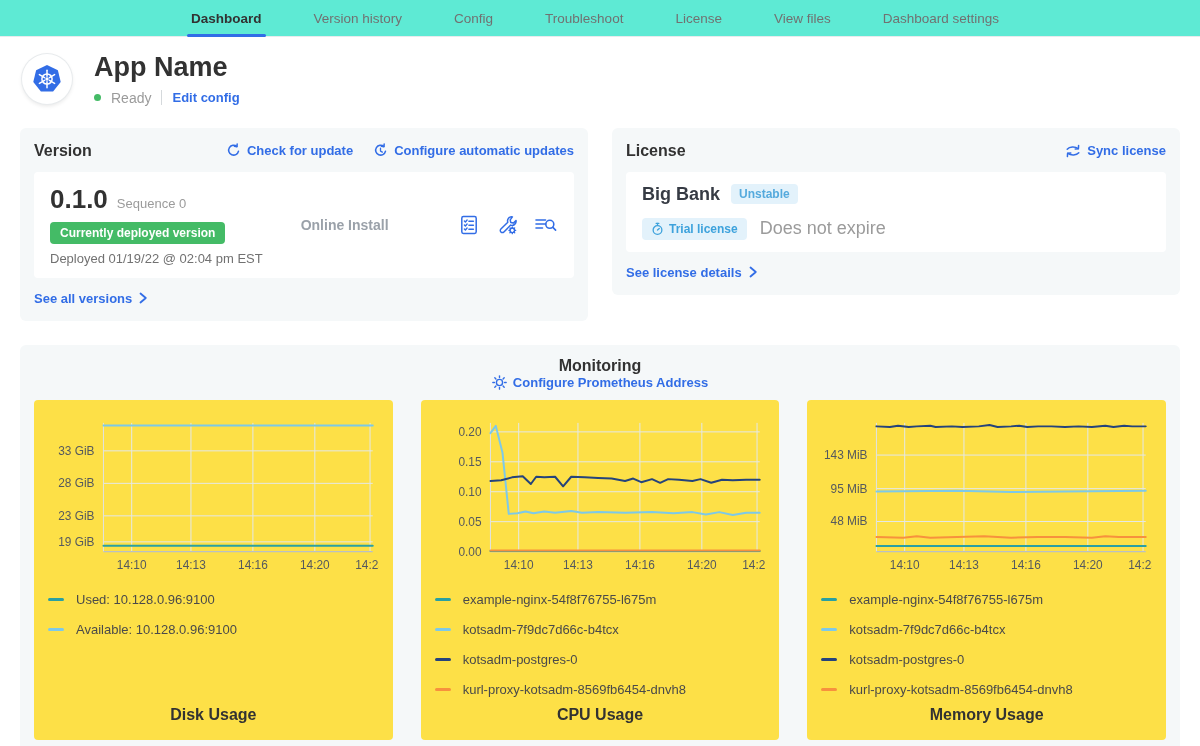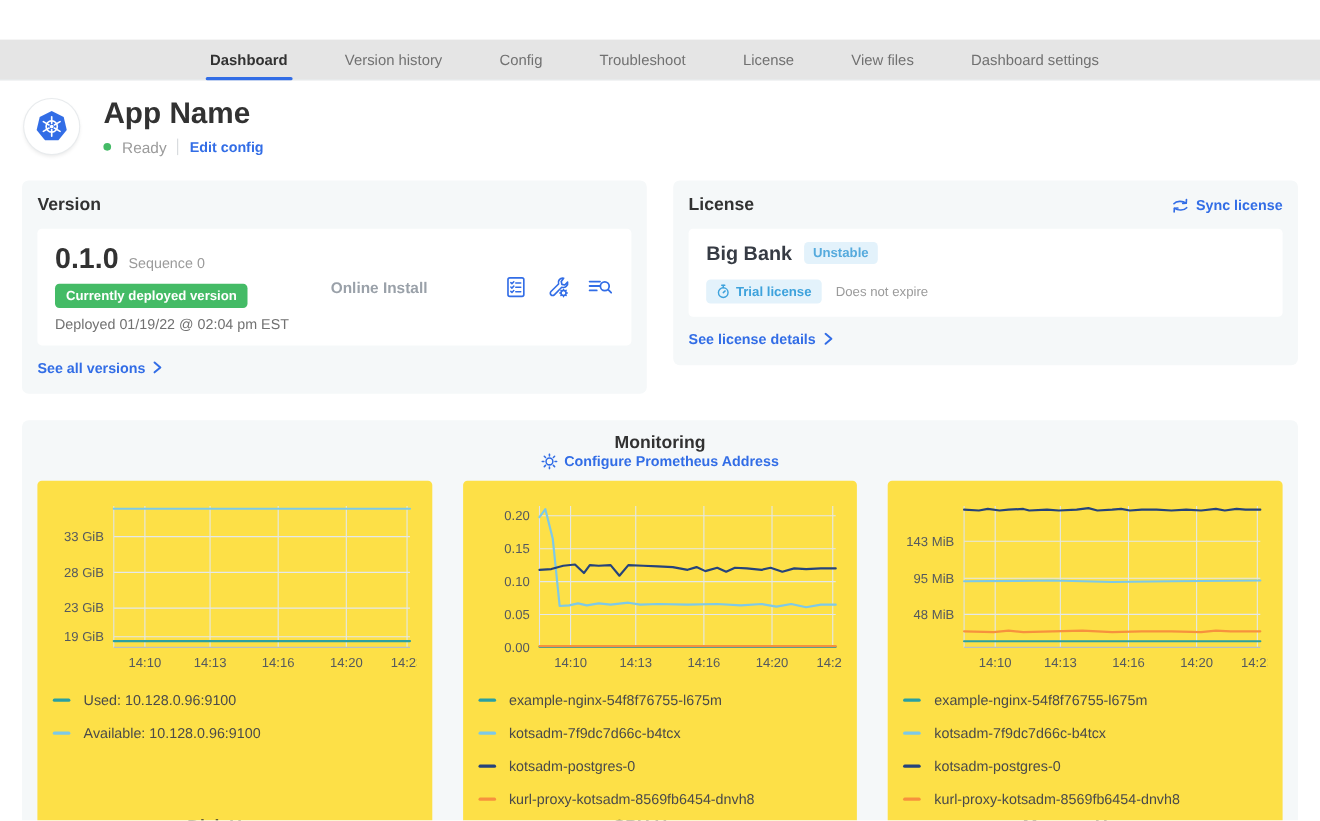--- a/index.html
+++ b/index.html
@@ -1,20 +1,20 @@
 <!DOCTYPE html>
 <html><head>
 <meta charset="utf-8">
 <style>
   html,body{margin:0;padding:0;background:#fff;}
   body{font-family:"Liberation Sans","DejaVu Sans",sans-serif;color:#323232;}
   .page{width:1200px;height:746px;overflow:hidden;position:relative;background:#fff;}
 
   
-  .topnav{height:36px;border-bottom:1px solid #e8ebed;display:flex;align-items:stretch;padding-left:165px;background:#e5e5e5;margin-top:36px;}
+  .topnav{height:36px;border-bottom:1px solid #e8ebed;display:flex;align-items:stretch;padding-left:165px;background:#5eead4;}
   .tab{padding:0 26px;display:flex;align-items:center;font-size:13.5px;color:#717171;cursor:pointer;position:relative;white-space:nowrap;}
   .tab.active{color:#323232;font-weight:700;}
   .tab.active::after{content:"";position:absolute;left:22px;right:22px;bottom:-1px;height:3px;background:#326de6;border-radius:2px;}
 
   
   .app-header{display:flex;align-items:center;gap:22px;padding:16px 20px 16px 22px;}
   .k8s-badge{width:50px;height:50px;border-radius:50%;background:#fff;box-shadow:0 0 0 1px #e8ebed,0 2px 4px rgba(0,0,0,.10);display:flex;align-items:center;justify-content:center;}
   .app-title{font-size:27px;font-weight:700;line-height:1.1;}
   .app-sub{display:flex;align-items:center;gap:10px;margin-top:7px;font-size:14px;color:#9b9b9b;}
   .dot{width:7px;height:7px;border-radius:50%;background:#44bb66;}
@@ -41,21 +41,21 @@
   .install-type{flex:0 0 auto;margin-left:38px;color:#9aa1a9;font-weight:700;font-size:14px;}
   .ver-icons{margin-left:auto;display:flex;gap:16px;align-items:center;}
   .icon-btn{cursor:pointer;display:flex;align-items:center;}
   .see-link{margin-top:13px;display:inline-flex;align-items:center;gap:7px;}
 
   .lic-row1{display:flex;align-items:center;gap:11px;}
   .lic-name{font-size:18px;font-weight:700;color:#363b44;}
   .badge-blue{background:#e3f2fb;color:#55aadd;font-size:12px;font-weight:600;padding:3px 8px;border-radius:4px;}
   .lic-row2{display:flex;align-items:center;gap:13px;margin-top:13px;}
   .badge-trial{display:inline-flex;align-items:center;gap:5px;background:#e3f2fb;color:#3da2dc;font-size:12px;font-weight:700;padding:4px 9px;border-radius:4px;}
-  .expiry{color:#9b9b9b;font-size:12px;}
+  .expiry{color:#9b9b9b;font-size:18px;}
 
   
   .monitoring-card{margin:24px 20px 0;padding:12px 14px 14px;}
   .charts{display:flex;gap:28px;margin-top:10px;}
   .chart-panel{flex:1;background:#fde047;border-radius:4px;padding:13px 14px 12px;display:flex;flex-direction:column;height:340px;box-sizing:border-box;}
   .chart-svg{width:100%;display:block;}
   .chart-svg text{font-family:"Liberation Sans","DejaVu Sans",sans-serif;}
   .legend{margin-top:15px;display:flex;flex-direction:column;gap:15px;}
   .legend-item{display:flex;align-items:center;gap:12px;font-size:13px;color:#4a4a4a;}
   .swatch{width:16px;height:3px;border-radius:2px;flex:0 0 auto;}
@@ -103,20 +103,37 @@
         <a class="blue-link">Edit config</a>
       </div>
     </div>
   </header>
 
   <div class="cards">
 
     <section class="card version-card">
       <div class="card-head">
         <h2>Version</h2>
+        <div class="head-links">
+          <a class="blue-link">
+            <svg width="15" height="15" viewBox="0 0 16 16">
+              <path d="M11.6 3.6 A5.3 5.3 0 1 0 13.3 8.8" fill="none" stroke="#326de6" stroke-width="1.6" stroke-linecap="round"></path>
+              <polyline points="11.9,1 11.7,3.9 8.9,3.6" fill="none" stroke="#326de6" stroke-width="1.6" stroke-linecap="round" stroke-linejoin="round"></polyline>
+            </svg>
+            <span>Check for update</span>
+          </a>
+          <a class="blue-link">
+            <svg width="15" height="15" viewBox="0 0 16 16">
+              <path d="M11.6 3.6 A5.3 5.3 0 1 0 13.3 8.8" fill="none" stroke="#326de6" stroke-width="1.6" stroke-linecap="round"></path>
+              <polyline points="11.9,1 11.7,3.9 8.9,3.6" fill="none" stroke="#326de6" stroke-width="1.6" stroke-linecap="round" stroke-linejoin="round"></polyline>
+              <polyline points="8,5.6 8,8.6 10,9.7" fill="none" stroke="#326de6" stroke-width="1.4" stroke-linecap="round" stroke-linejoin="round"></polyline>
+            </svg>
+            <span>Configure automatic updates</span>
+          </a>
+        </div>
       </div>
 
       <div class="inner ver-inner">
         <div class="ver-left">
           <div class="ver-row">
             <span class="ver-num">0.1.0</span>
             <span class="ver-seq">Sequence 0</span>
           </div>
           <span class="badge-green">Currently deployed version</span>
           <div class="deployed">Deployed 01/19/22 @ 02:04 pm EST</div>

